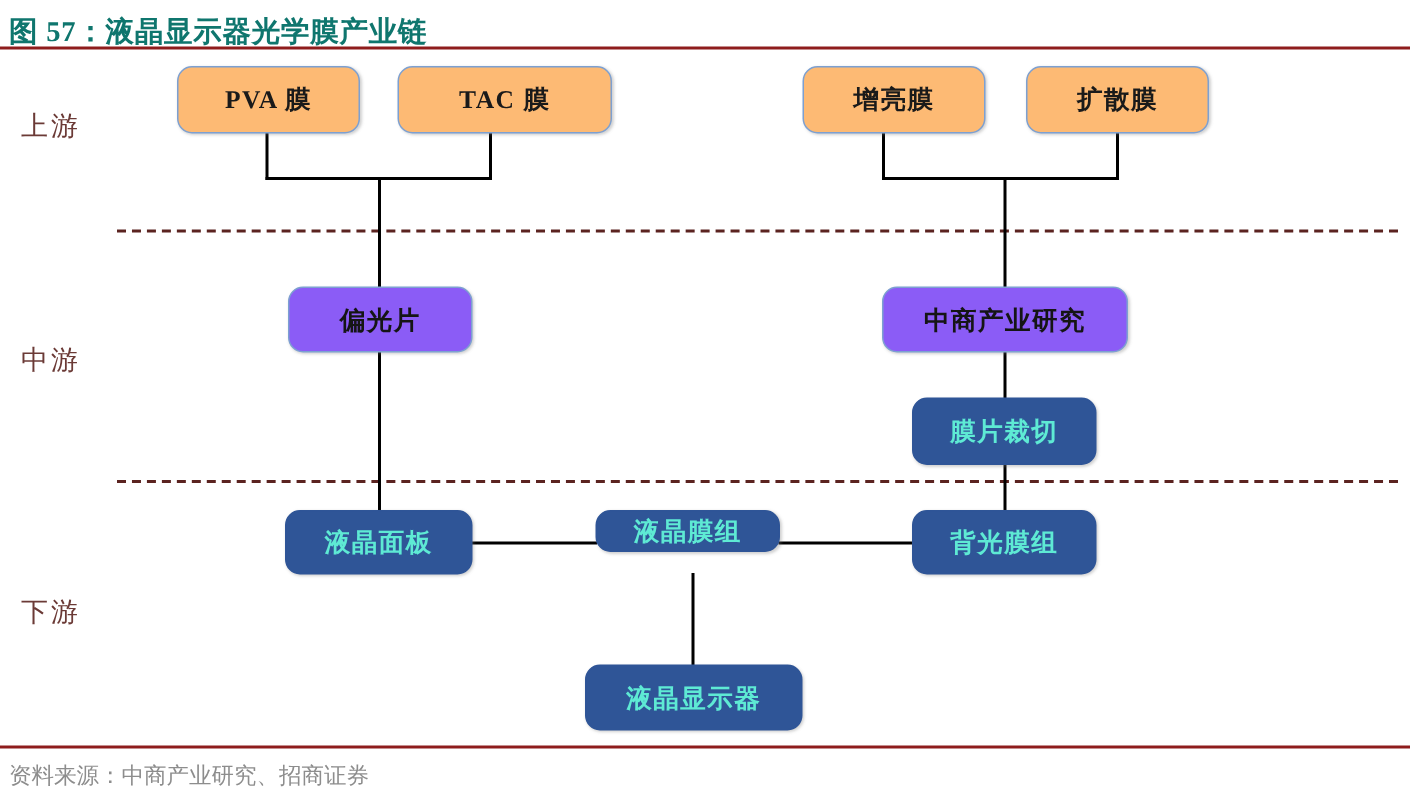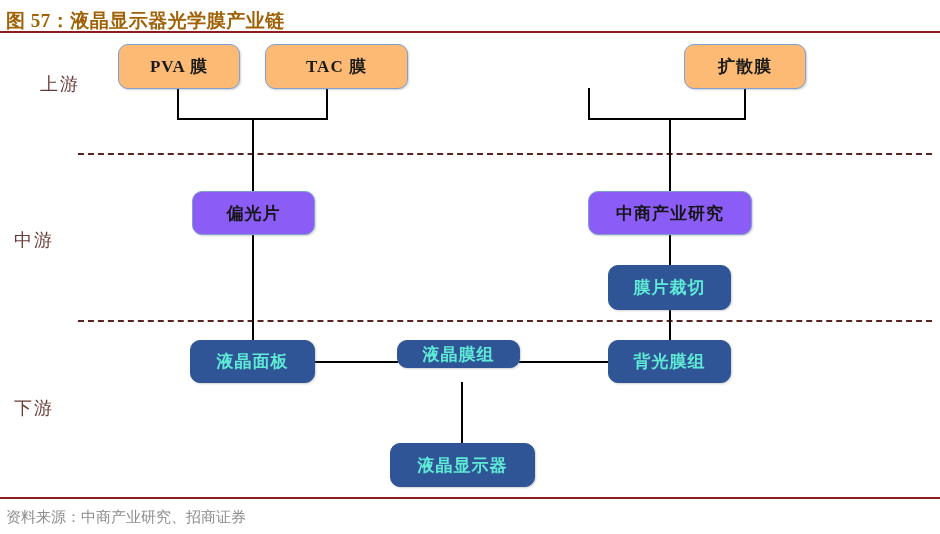--- a/index.html
+++ b/index.html
@@ -18,21 +18,21 @@
     overflow: hidden;
   }
 
   
   #title {
     position: absolute;
     left: 6px;
     top: 8px;
     font-size: 19px;
     font-weight: bold;
-    color: #a16207;
+    color: #0f766e;
     letter-spacing: 0.5px;
     white-space: nowrap;
   }
   #title-rule {
     position: absolute;
     left: 0px;
     top: 31px;
     width: 940px;
     height: 2px;
     background: #8e1c1c;
@@ -57,21 +57,21 @@
   }
 
   
   .stage-label {
     position: absolute;
     font-size: 18px;
     color: #6b3a36;
     white-space: nowrap;
     letter-spacing: 2px;
   }
-  #stage-upstream   { left: 14px; top: 72px; margin-left: 26px;  }
+  #stage-upstream   { left: 14px; top: 72px;  }
   #stage-midstream  { left: 14px; top: 228px; }
   #stage-downstream { left: 14px; top: 396px; }
 
   
   .divider {
     position: absolute;
     left: 78px;
     width: 854px;
     height: 0px;
     border-top: 2px dashed #5b2320;
@@ -150,20 +150,21 @@
   <div class="conn conn-v" style="left:252px; top:233px; height:110px;"></div>
   <div class="conn conn-v" style="left:669px; top:233px; height:33px;"></div>
   <div class="conn conn-v" style="left:669px; top:309px; height:34px;"></div>
 
   <div class="conn conn-h" style="left:314px; top:361px; width:84px;"></div>
   <div class="conn conn-h" style="left:519px; top:361px; width:90px;"></div>
   <div class="conn conn-v" style="left:461px; top:382px; height:62px;"></div>
 
   <div class="node white" style="left:118px; top:44px; width:122px; height:45px;">PVA 膜</div>
   <div class="node white" style="left:265px; top:44px; width:143px; height:45px;">TAC 膜</div>
+  <div class="node white" style="left:535px; top:44px; width:122px; height:45px;">增亮膜</div>
   <div class="node white" style="left:684px; top:44px; width:122px; height:45px;">扩散膜</div>
 
   <div class="node light" style="left:192px; top:191px; width:123px; height:44px;">偏光片</div>
   <div class="node light" style="left:588px; top:191px; width:164px; height:44px;">中商产业研究</div>
   <div class="node dark" style="left:608px; top:265px; width:123px; height:45px;">膜片裁切</div>
 
   <div class="node dark" style="left:190px; top:340px; width:125px; height:43px;">液晶面板</div>
   <div class="node dark" style="left:397px; top:340px; width:123px; height:28px;">液晶膜组</div>
   <div class="node dark" style="left:608px; top:340px; width:123px; height:43px;">背光膜组</div>
   <div class="node dark" style="left:390px; top:443px; width:145px; height:44px;">液晶显示器</div>

